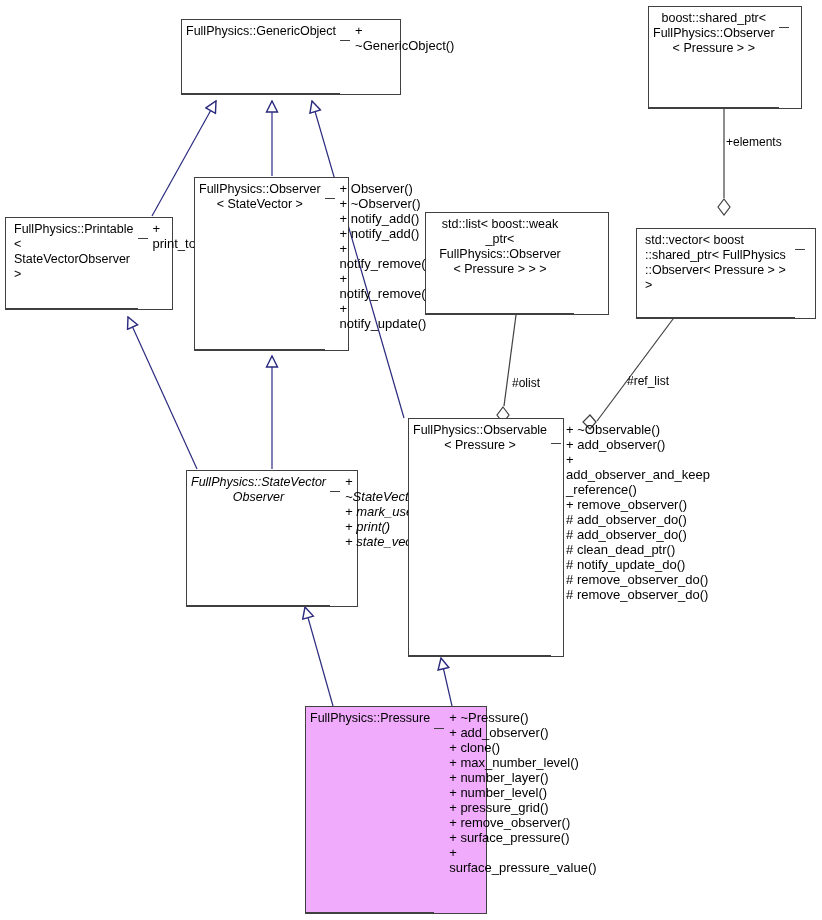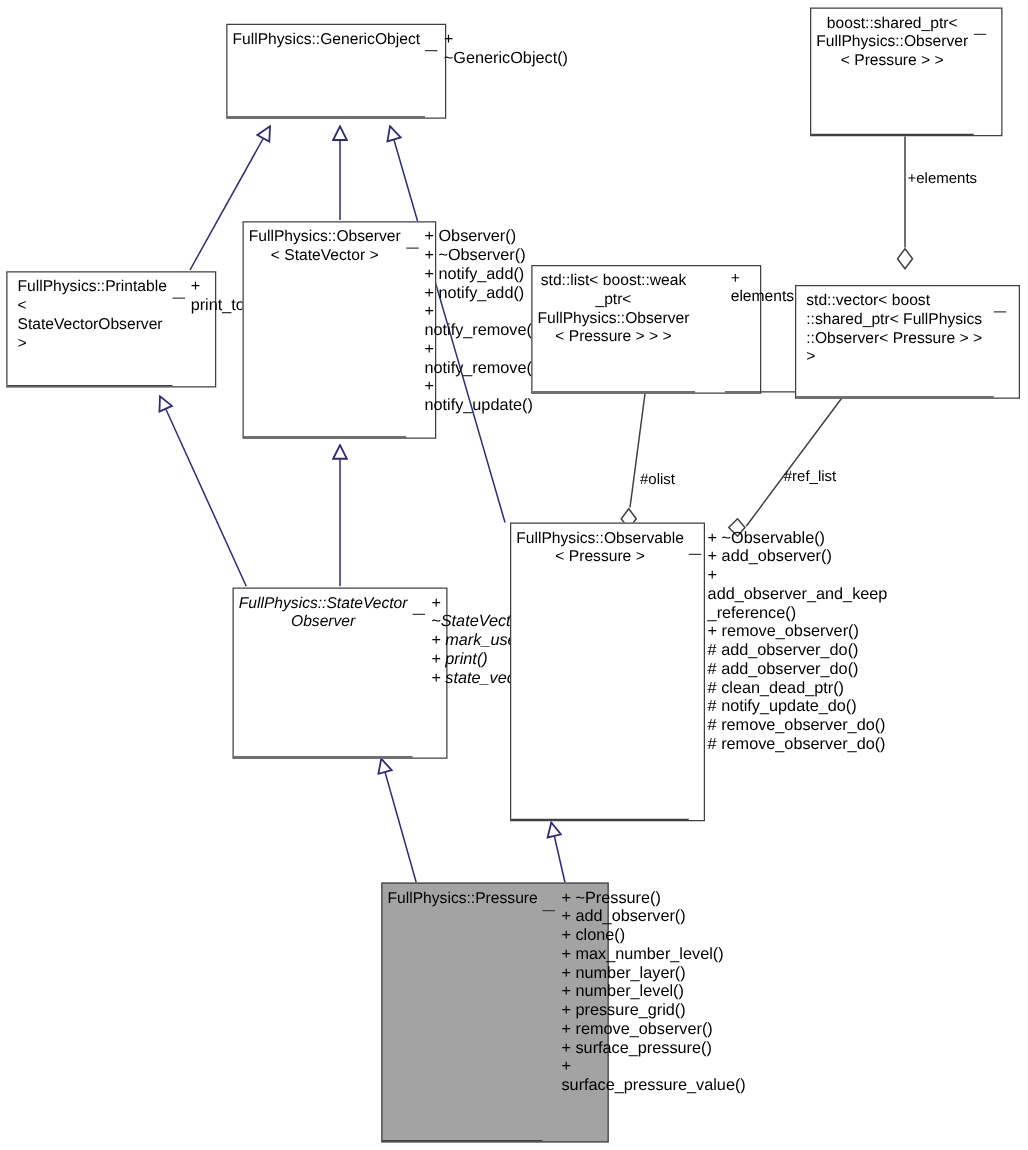--- a/index.html
+++ b/index.html
@@ -24,21 +24,21 @@
   }
   .uml-class {
     position: absolute;
     box-sizing: border-box;
     border: 1px solid #404040;
     background: #ffffff;
     display: flex;
     flex-direction: row;
   }
   .uml-class.highlight {
-    background: #a3a3a3;
+    background: #f0abfc;
   }
   .cls-name {
     box-sizing: border-box;
     text-align: center;
     font-size: 12.5px;
     color: #000000;
     line-height: 15px;
     padding: 4px 4px 4px 4px;
     border-bottom: 1px solid #404040;
     white-space: pre-line;
@@ -130,21 +130,21 @@
       <polygon points="596,422 590,415 583,422 590,429" fill="#ffffff" stroke="#404040" stroke-width="1.2"></polygon>
     </g>
 
      std::vector --&gt;
     <g>
       <path d="M 724 109 L 724 198" fill="none" stroke="#404040" stroke-width="1.2"></path>
       <polygon points="724,199 730,207 724,215 718,207" fill="#ffffff" stroke="#404040" stroke-width="1.2"></polygon>
     </g>
   </svg>
 
-  <div class="uml-class" style="left:181px; top:19px; width:176px; height:76px;">
+  <div class="uml-class" style="left:181px; top:19px; width:220px; height:76px;">
     <div class="cls-name">FullPhysics::GenericObject</div>
     <div class="cls-attrs" style="height:21px;"></div>
     <div class="cls-ops">
       <div class="member">+ ~GenericObject()</div>
     </div>
   </div>
 
   <div class="uml-class" style="left:648px; top:6px; width:154px; height:103px;">
     <div class="cls-name">boost::shared_ptr&lt;
 FullPhysics::Observer
@@ -174,23 +174,20 @@
       <div class="member">+ notify_remove()</div>
       <div class="member">+ notify_remove()</div>
       <div class="member">+ notify_update()</div>
     </div>
   </div>
 
   <div class="uml-class" style="left:425px; top:212px; width:184px; height:103px;gap:24px;">
     <div class="cls-name">std::list&lt; boost::weak
 _ptr&lt; FullPhysics::Observer
 &lt; Pressure &gt; &gt; &gt;</div>
-    <div class="cls-attrs">
-      <div class="member">+ elements</div>
-    </div>
     <div class="cls-ops"></div>
   </div>
 
   <div class="uml-class" style="left:636px; top:228px; width:180px; height:91px;">
     <div class="cls-name" style="text-align:left; padding-left:8px;">std::vector&lt; boost
 ::shared_ptr&lt; FullPhysics
 ::Observer&lt; Pressure &gt; &gt; &gt;</div>
     <div class="cls-attrs" style="height:21px;"></div>
     <div class="cls-ops"></div>
   </div>

